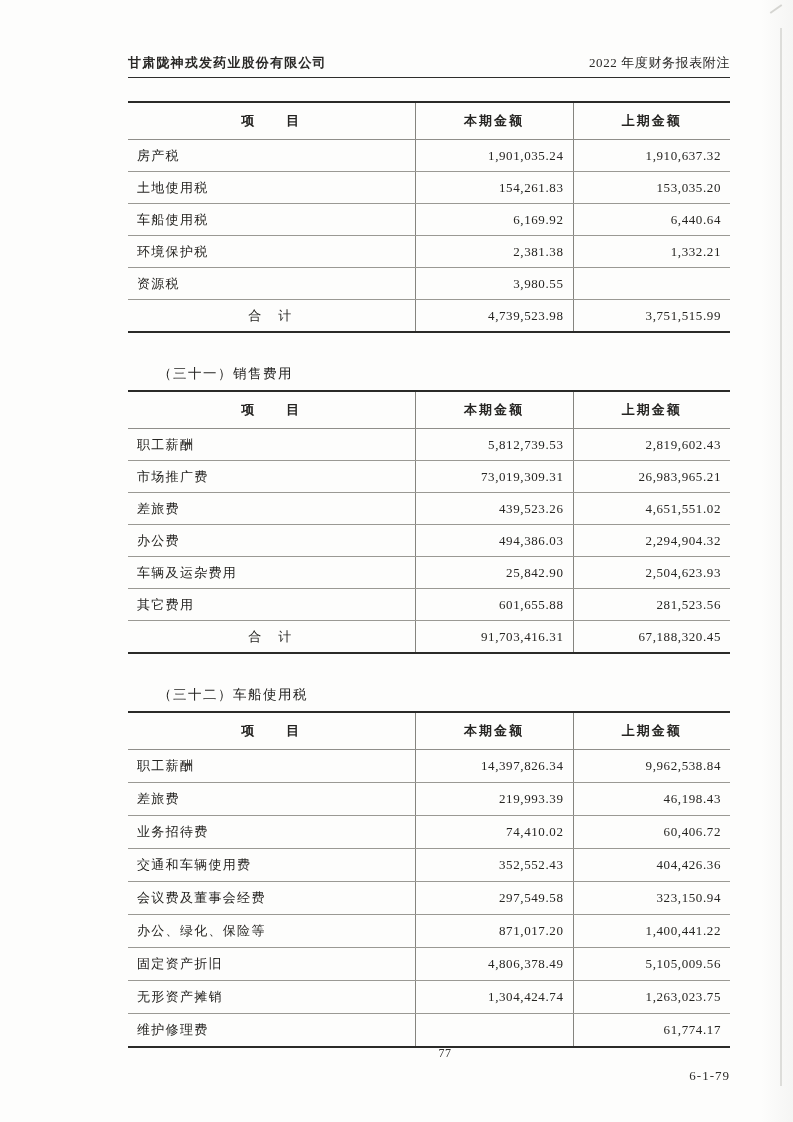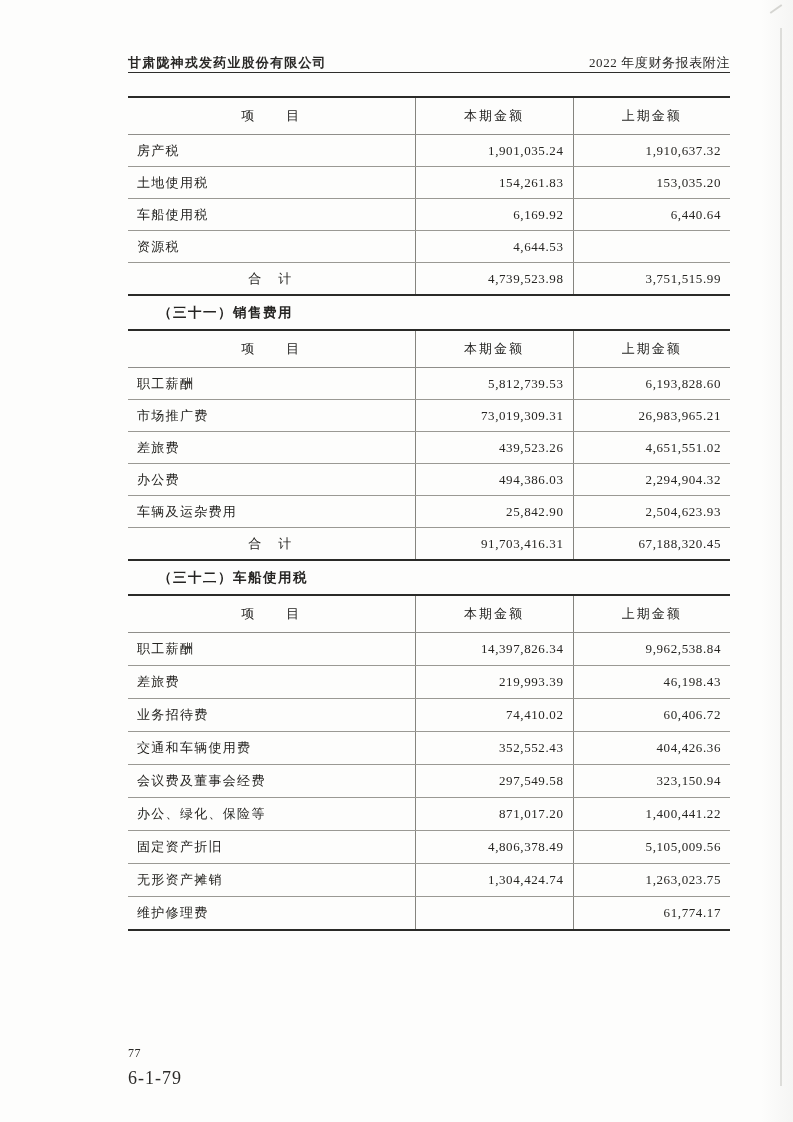--- a/index.html
+++ b/index.html
@@ -28,20 +28,21 @@
     left: 128px;
     top: 0;
     width: 602px;
   }
   
   .doc-header {
     display: flex;
     justify-content: space-between;
     align-items: flex-end;
     padding-top: 54px;
+    padding-bottom: 5px;
     border-bottom: 1.6px solid #2e2d2b;
   }
   .doc-header .left {
     font-size: 13px;
     font-weight: 700;
     letter-spacing: 1.2px;
     color: #2a2927;
   }
   .doc-header .right {
     font-size: 13px;
@@ -57,21 +58,21 @@
     border-top: 2.6px solid #2a2a28;
     border-bottom: 2.6px solid #2a2a28;
     margin-top: 0;
   }
   table.fin col.c1 { width: 287px; }
   table.fin col.c2 { width: 158px; }
   table.fin col.c3 { width: 157px; }
   table.fin th {
     height: 34px;
     font-size: 13px;
-    font-weight: 400;
+    font-weight: 700;
     letter-spacing: 2px;
     text-align: center;
     vertical-align: middle;
     color: #252422;
     border-bottom: 1px solid #8f8e8a;
   }
   table.fin td {
     height: 29px;
     font-size: 13px;
     vertical-align: middle;
@@ -95,43 +96,45 @@
     padding-left: 47px;
   }
   tr.total-row td.item {
     text-align: center;
     padding-left: 0;
     letter-spacing: 2px;
   }
   
   .section-title {
     font-size: 13.5px;
-    font-weight: 700;
+    font-weight: 400;
     letter-spacing: 1.5px;
     color: #252422;
     padding: 8px 0 7px 30px;
+    margin-top: 24px;
   }
   .spacer-top { height: 23px; }
   
   .footer-pagenum {
     position: absolute;
-    left: 128px;
+    left: 144px;
     width: 602px;
     top: 1046px;
+    text-align: center;
     font-size: 12px;
     letter-spacing: 0.5px;
     color: #2c2b29;
   }
   .footer-doccode {
     position: absolute;
     left: 128px;
     width: 602px;
     top: 1068px;
-    text-align: left;
-    font-size: 18px;
+    text-align: right;
+    font-size: 13px;
     letter-spacing: 1px;
     color: #2c2b29;
   }
   
   .edge-streak {
     position: absolute;
     right: 11px;
     top: 28px;
     width: 2px;
     height: 1058px;
@@ -185,22 +188,27 @@
             <td class="item">土地使用税</td>
             <td class="num">154,261.83</td>
             <td class="num">153,035.20</td>
           </tr>
           <tr>
             <td class="item">车船使用税</td>
             <td class="num">6,169.92</td>
             <td class="num">6,440.64</td>
           </tr>
           <tr>
+            <td class="item">环境保护税</td>
+            <td class="num">2,381.38</td>
+            <td class="num">1,332.21</td>
+          </tr>
+          <tr>
             <td class="item">资源税</td>
-            <td class="num">4,644.53</td>
+            <td class="num">3,980.55</td>
             <td class="num"></td>
           </tr>
           <tr class="total-row">
             <td class="item">合　计</td>
             <td class="num">4,739,523.98</td>
             <td class="num">3,751,515.99</td>
           </tr>
         </tbody>
     </table>
 
@@ -216,41 +224,46 @@
         <tr>
           <th>项　　目</th>
           <th>本期金额</th>
           <th>上期金额</th>
         </tr>
       </thead>
       <tbody>
           <tr>
             <td class="item">职工薪酬</td>
             <td class="num">5,812,739.53</td>
-            <td class="num">6,193,828.60</td>
+            <td class="num">2,819,602.43</td>
           </tr>
           <tr>
             <td class="item">市场推广费</td>
             <td class="num">73,019,309.31</td>
             <td class="num">26,983,965.21</td>
           </tr>
           <tr>
             <td class="item">差旅费</td>
             <td class="num">439,523.26</td>
             <td class="num">4,651,551.02</td>
           </tr>
           <tr>
             <td class="item">办公费</td>
             <td class="num">494,386.03</td>
             <td class="num">2,294,904.32</td>
           </tr>
           <tr>
             <td class="item">车辆及运杂费用</td>
             <td class="num">25,842.90</td>
             <td class="num">2,504,623.93</td>
+          </tr>
+          <tr>
+            <td class="item">其它费用</td>
+            <td class="num">601,655.88</td>
+            <td class="num">281,523.56</td>
           </tr>
           <tr class="total-row">
             <td class="item">合　计</td>
             <td class="num">91,703,416.31</td>
             <td class="num">67,188,320.45</td>
           </tr>
         </tbody>
     </table>
 
     <div class="section-title">（三十二）车船使用税</div>

